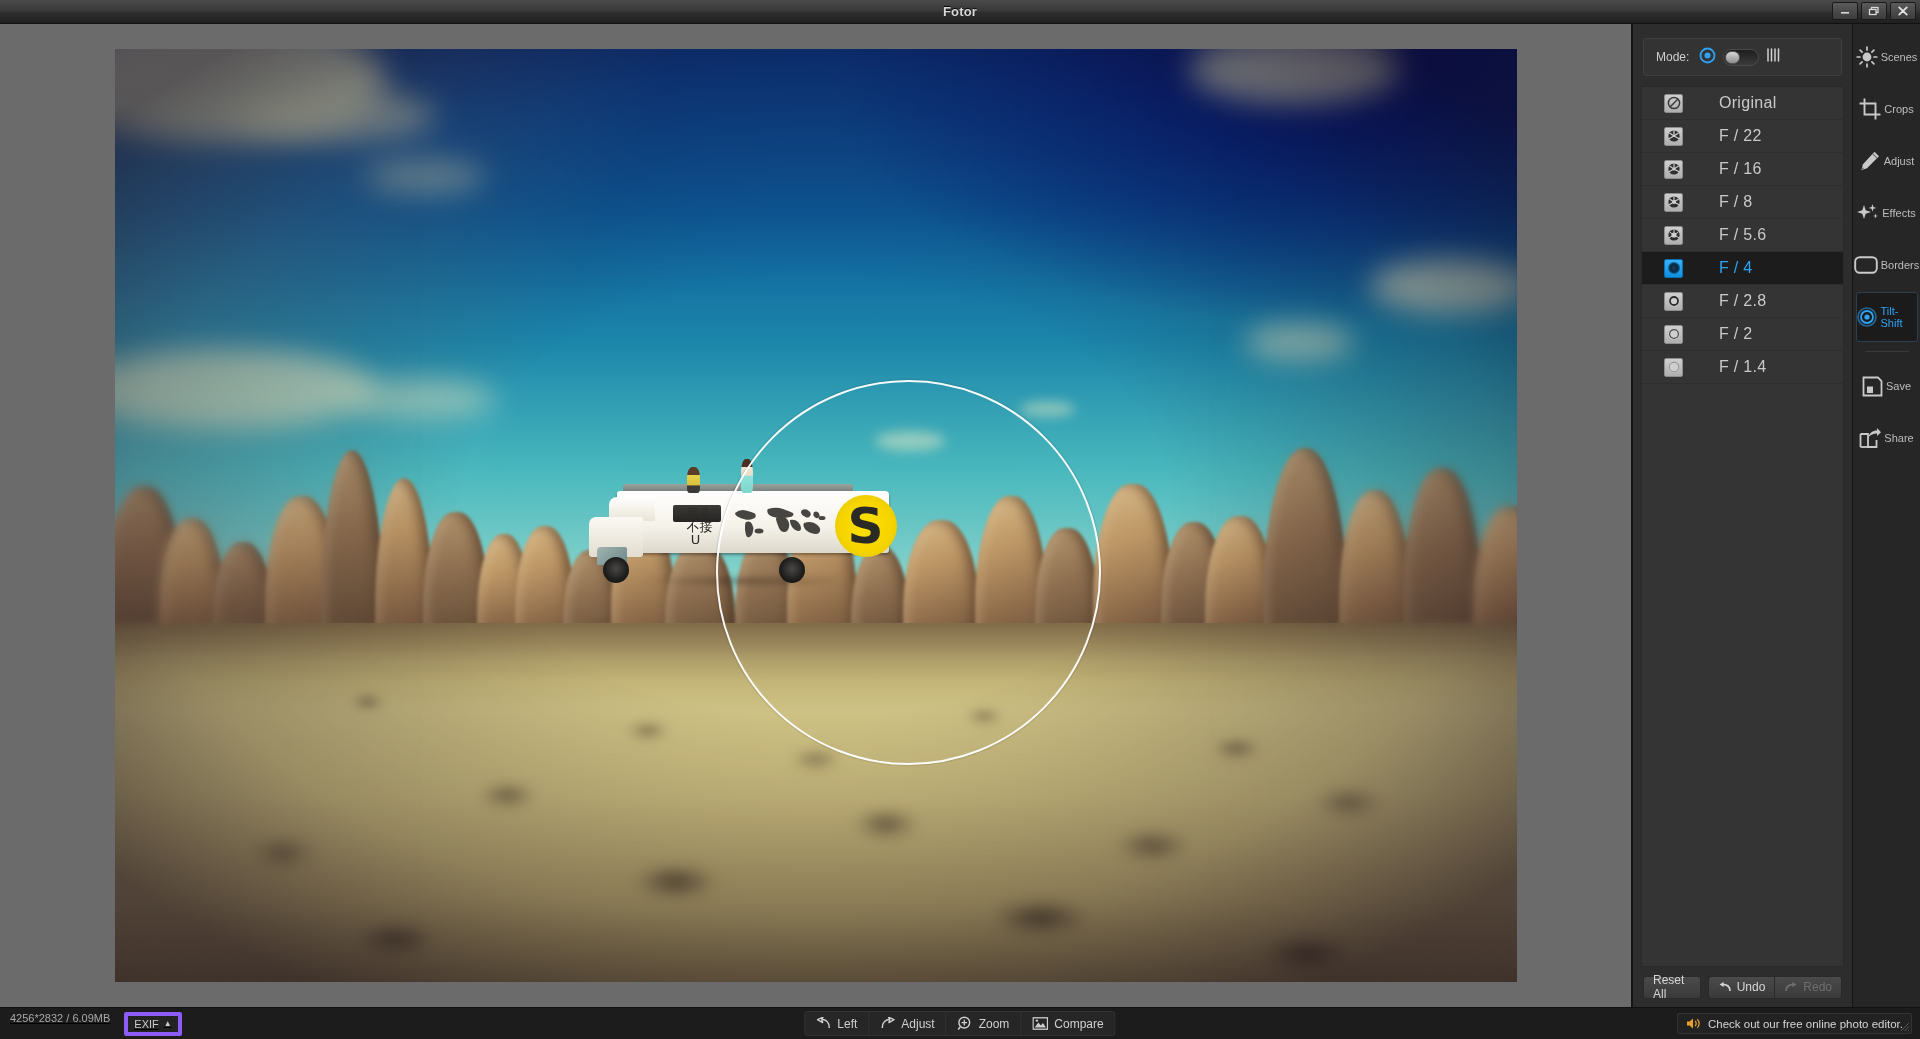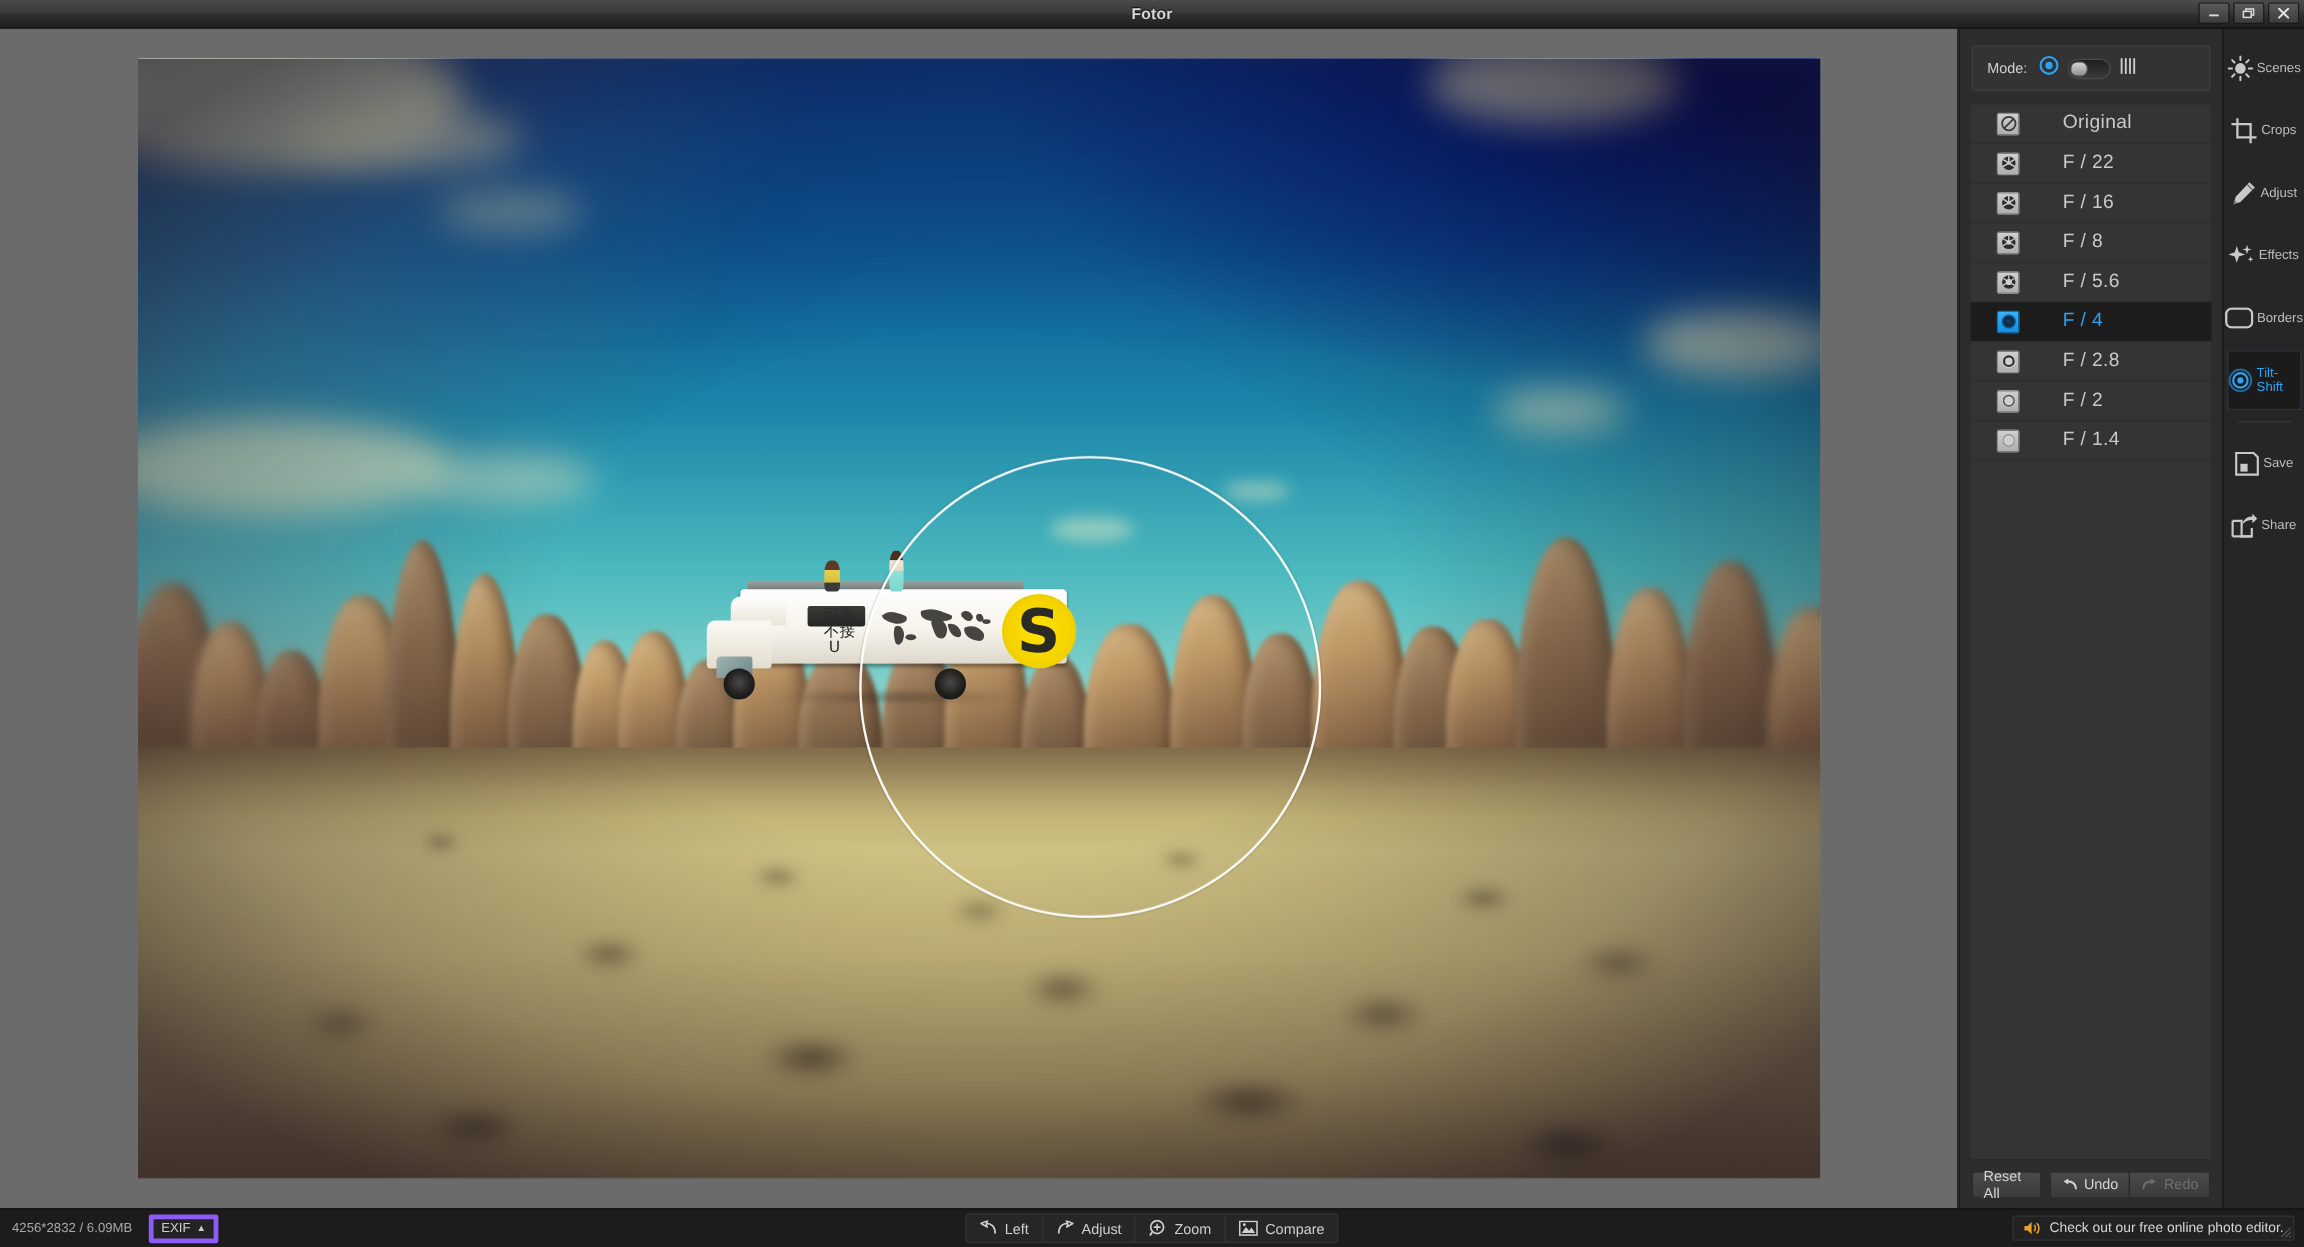--- a/index.html
+++ b/index.html
@@ -289,21 +289,21 @@
   .tool .tlabel { font-size: 11px; color: #bdbdbd; }
   .tool.active .tlabel { color:#2da3f5; }
   .tool .ticon { height: 22px; display:flex; align-items:center; justify-content:center; }
   .rail-sep { width: 44px; height:1px; background:#3b3b3b; margin: 7px 0 9px 0; }
 
   
   .statusbar {
     flex: 0 0 32px; background:#1c1c1c; border-top:1px solid #111;
     display:flex; align-items:center; position:relative;
   }
-  .status-left { display:flex; align-items:center; gap:14px; padding-left:10px; }
+  .status-left { display:flex; gap:14px; padding-left:10px;text-decoration:underline; }
   .status-size { font-size:11px; color:#a8a8a8; }
   .exif-btn {
     font-size:11px; color:#cdcdcd; border:4px solid #8b5cf6; border-radius:2px;
     padding: 2px 6px; display:flex; align-items:center; gap:5px; cursor:pointer; background:#232323;
   }
   .center-tools {
     position:absolute; left:50%; transform:translateX(-50%);
     display:flex; align-items:center;
     background:#262626; border:1px solid #333; border-radius:3px; overflow:hidden;
   }

